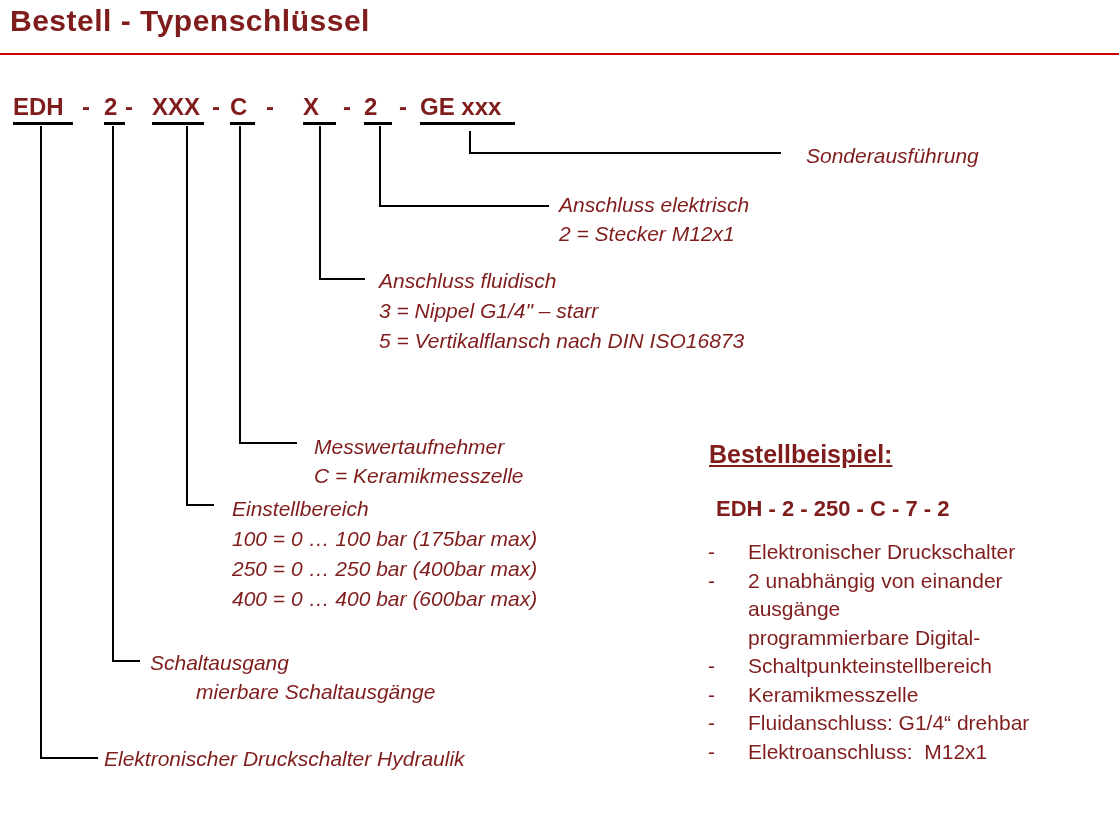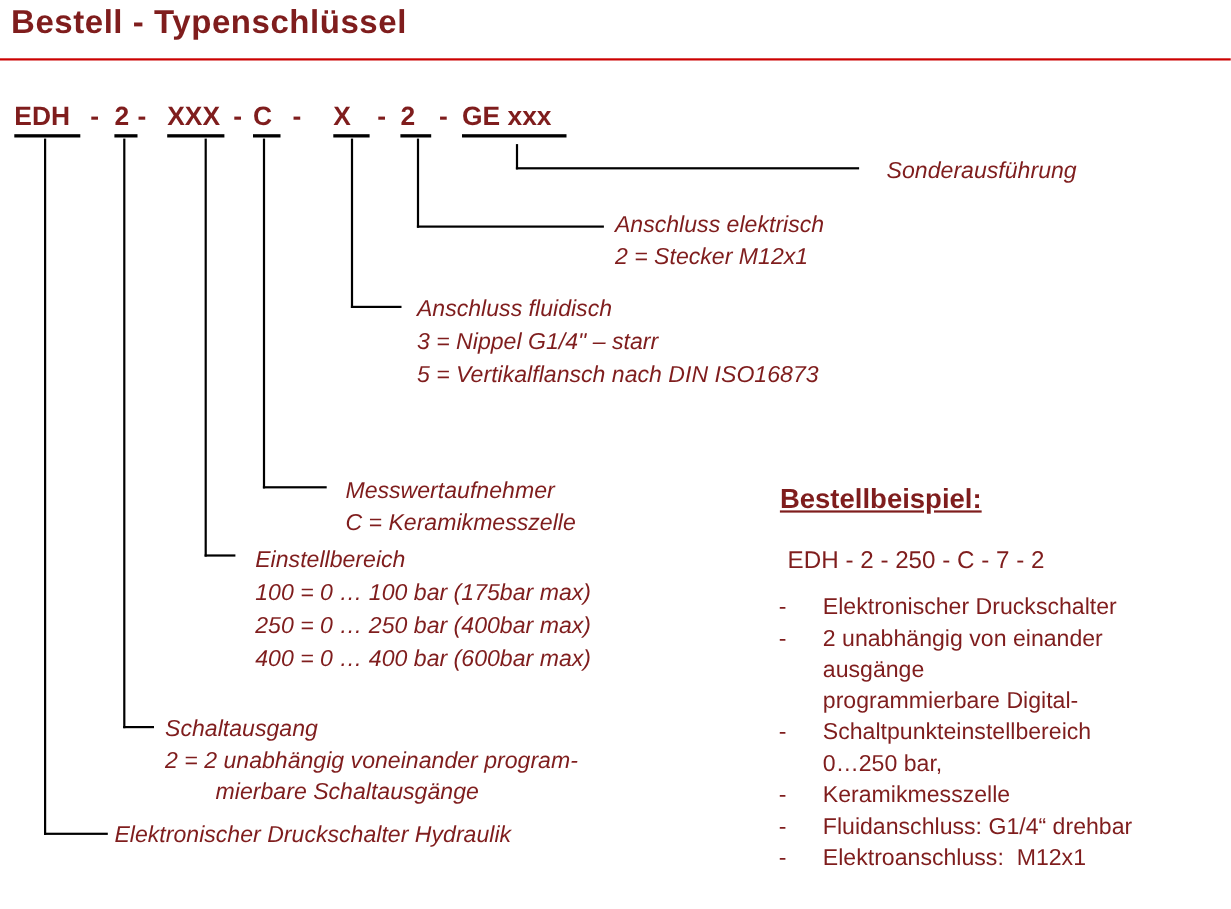--- a/index.html
+++ b/index.html
@@ -44,21 +44,21 @@
   }
   .lh30{line-height:30px;}
   .indent{padding-left:46px;}
   
   .ex-heading{
     position:absolute;left:709px;top:440px;
     font-size:25px;font-weight:bold;white-space:nowrap;text-decoration:underline;
   }
   .ex-code{
     position:absolute;left:716px;top:496px;
-    font-size:22px;font-weight:normal;white-space:nowrap;
+    font-size:22px;font-weight:bold;white-space:nowrap;
   }
   .ex-list{
     position:absolute;left:694px;top:538px;width:425px;
     font-size:21px;line-height:28.5px;
   }
   .ex-item{display:flex;align-items:flex-start;}
   .ex-dash{
     flex:0 0 54px;box-sizing:border-box;padding-left:14px;
   }
   .ex-lines{flex:1;}
@@ -131,21 +131,20 @@
 
   <div class="label-block lh30" style="left:232px;top:494px">
     <div>Einstellbereich</div>
     <div>100 = 0 … 100 bar (175bar max)</div>
     <div>250 = 0 … 250 bar (400bar max)</div>
     <div>400 = 0 … 400 bar (600bar max)</div>
   </div>
 
   <div class="label-block" style="left:150px;top:649px">
     <div>Schaltausgang</div>
-    <div>2 = 2 unabhängig voneinander program-</div>
     <div class="indent">mierbare Schaltausgänge</div>
   </div>
 
   <div class="label-block" style="left:104px;top:745px">
     <div>Elektronischer Druckschalter Hydraulik</div>
   </div>
 
   <div class="ex-heading">Bestellbeispiel:</div>
   <div class="ex-code">EDH - 2 - 250 - C - 7 - 2</div>
 
@@ -159,21 +158,20 @@
       <span class="ex-lines">
         <div class="ex-line">2 unabhängig von einander</div>
         <div class="ex-line">ausgänge</div>
         <div class="ex-line">programmierbare Digital-</div>
       </span>
     </div>
     <div class="ex-item">
       <span class="ex-dash">-</span>
       <span class="ex-lines">
         <div class="ex-line">Schaltpunkteinstellbereich</div>
-        <div class="ex-line">0…250 bar,</div>
       </span>
     </div>
     <div class="ex-item">
       <span class="ex-dash">-</span>
       <span class="ex-lines"><span class="ex-line">Keramikmesszelle</span></span>
     </div>
     <div class="ex-item">
       <span class="ex-dash">-</span>
       <span class="ex-lines"><span class="ex-line">Fluidanschluss: G1/4“ drehbar</span></span>
     </div>

